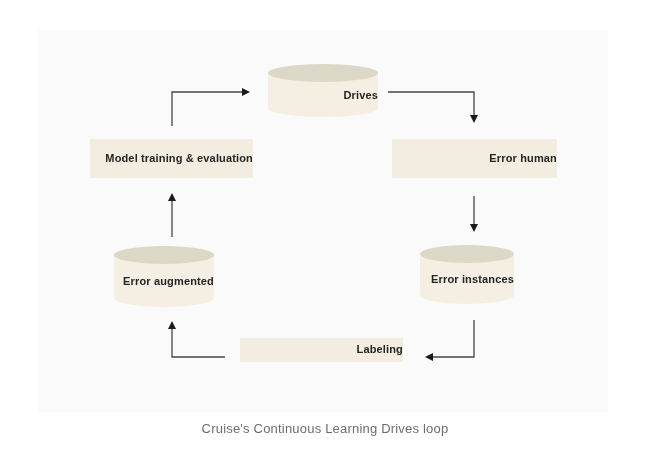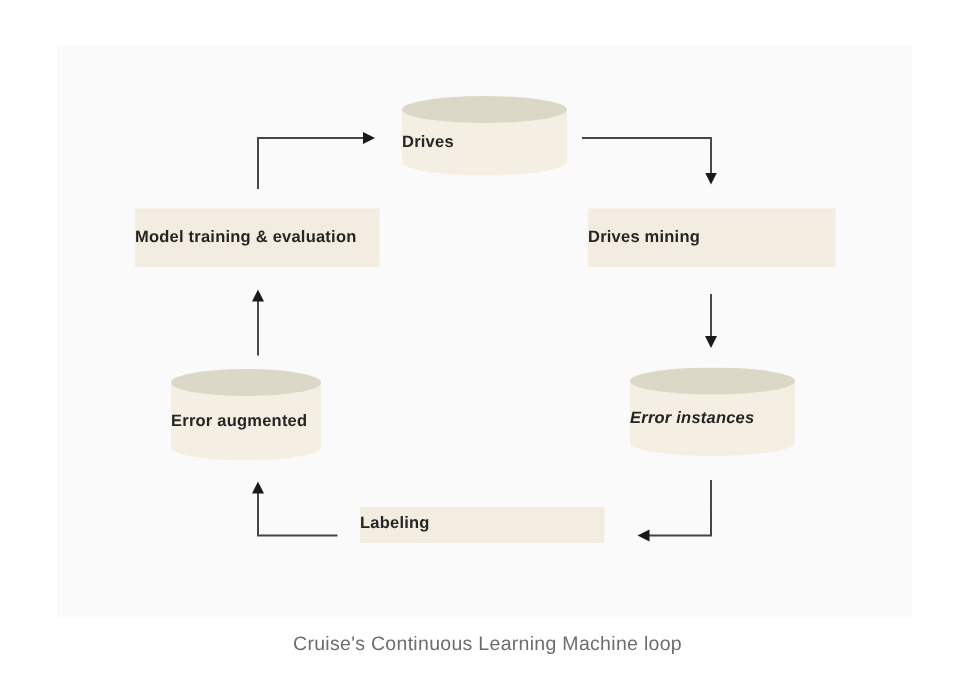--- a/index.html
+++ b/index.html
@@ -31,21 +31,21 @@
   .arrows-layer path.flow {
     fill: none;
     stroke: var(--arrow-color, #454545);
     stroke-width: 1.3;
   }
 
   .node {
     position: absolute;
     display: flex;
     align-items: center;
-    justify-content: flex-start;
+    justify-content: flex-end;
     text-align: center;
     font-size: 11px;
     font-weight: 700;
     letter-spacing: 0.15px;
     line-height: 1.4;
     color: var(--node-text, #252525);
   }
 
   .rect-node {
     background: var(--rect-fill, #f2ede0);
@@ -73,21 +73,21 @@
     width: 650px;
     text-align: center;
     font-size: 13px;
     color: var(--caption-color, #6d6d6d);
     letter-spacing: 0.2px;
   }
 
   
   .n-drives          { left: 268px; top: 64px;  width: 110px; height: 53px; }
   .n-error-mining    { left: 392px; top: 139px; width: 165px; height: 39px; }
-  .n-error-instances { left: 420px; top: 245px; width: 110px; height: 59px; font-style: italic; }
+  .n-error-instances { left: 420px; top: 245px; width: 94px; height: 59px; }
   .n-labeling        { left: 240px; top: 338px; width: 163px; height: 24px; }
   .n-error-augmented { left: 114px; top: 246px; width: 100px; height: 61px; }
   .n-model-training  { left: 90px;  top: 139px; width: 163px; height: 39px; }
 </style>
 </head>
 <body>
 
 <div class="canvas">
 
   <div class="panel"></div>
@@ -110,21 +110,21 @@
     <svg class="cyl-shape" viewBox="0 0 110 53" preserveAspectRatio="none" xmlns="http://www.w3.org/2000/svg">
       <path class="cyl-body" d="M0,9 L0,44 A55,9 0 0 0 110,44 L110,9 Z"></path>
       <ellipse class="cyl-top" cx="55" cy="9" rx="55" ry="9"></ellipse>
     </svg>
     <div class="cyl-label">
       <span class="label-line">Drives</span>
     </div>
   </div>
 
   <div class="node rect-node n-error-mining">
-    <span class="label-line">Drives mining</span>
+    <span class="label-line">Error human</span>
   </div>
 
   <div class="node cyl-node n-error-instances">
     <svg class="cyl-shape" viewBox="0 0 110 59" preserveAspectRatio="none" xmlns="http://www.w3.org/2000/svg">
       <path class="cyl-body" d="M0,9 L0,50 A55,9 0 0 0 110,50 L110,9 Z"></path>
       <ellipse class="cyl-top" cx="55" cy="9" rx="55" ry="9"></ellipse>
     </svg>
     <div class="cyl-label">
       <span class="label-line">Error instances</span>
     </div>
@@ -143,15 +143,15 @@
     </svg>
     <div class="cyl-label">
       <span class="label-line">Error augmented</span>
     </div>
   </div>
 
   <div class="node rect-node n-model-training">
     <span class="label-line">Model training &amp; evaluation</span>
   </div>
 
-  <div class="caption">Cruise's Continuous Learning Machine loop</div>
+  <div class="caption">Cruise's Continuous Learning Drives loop</div>
 
 </div>
 
 </body></html>

